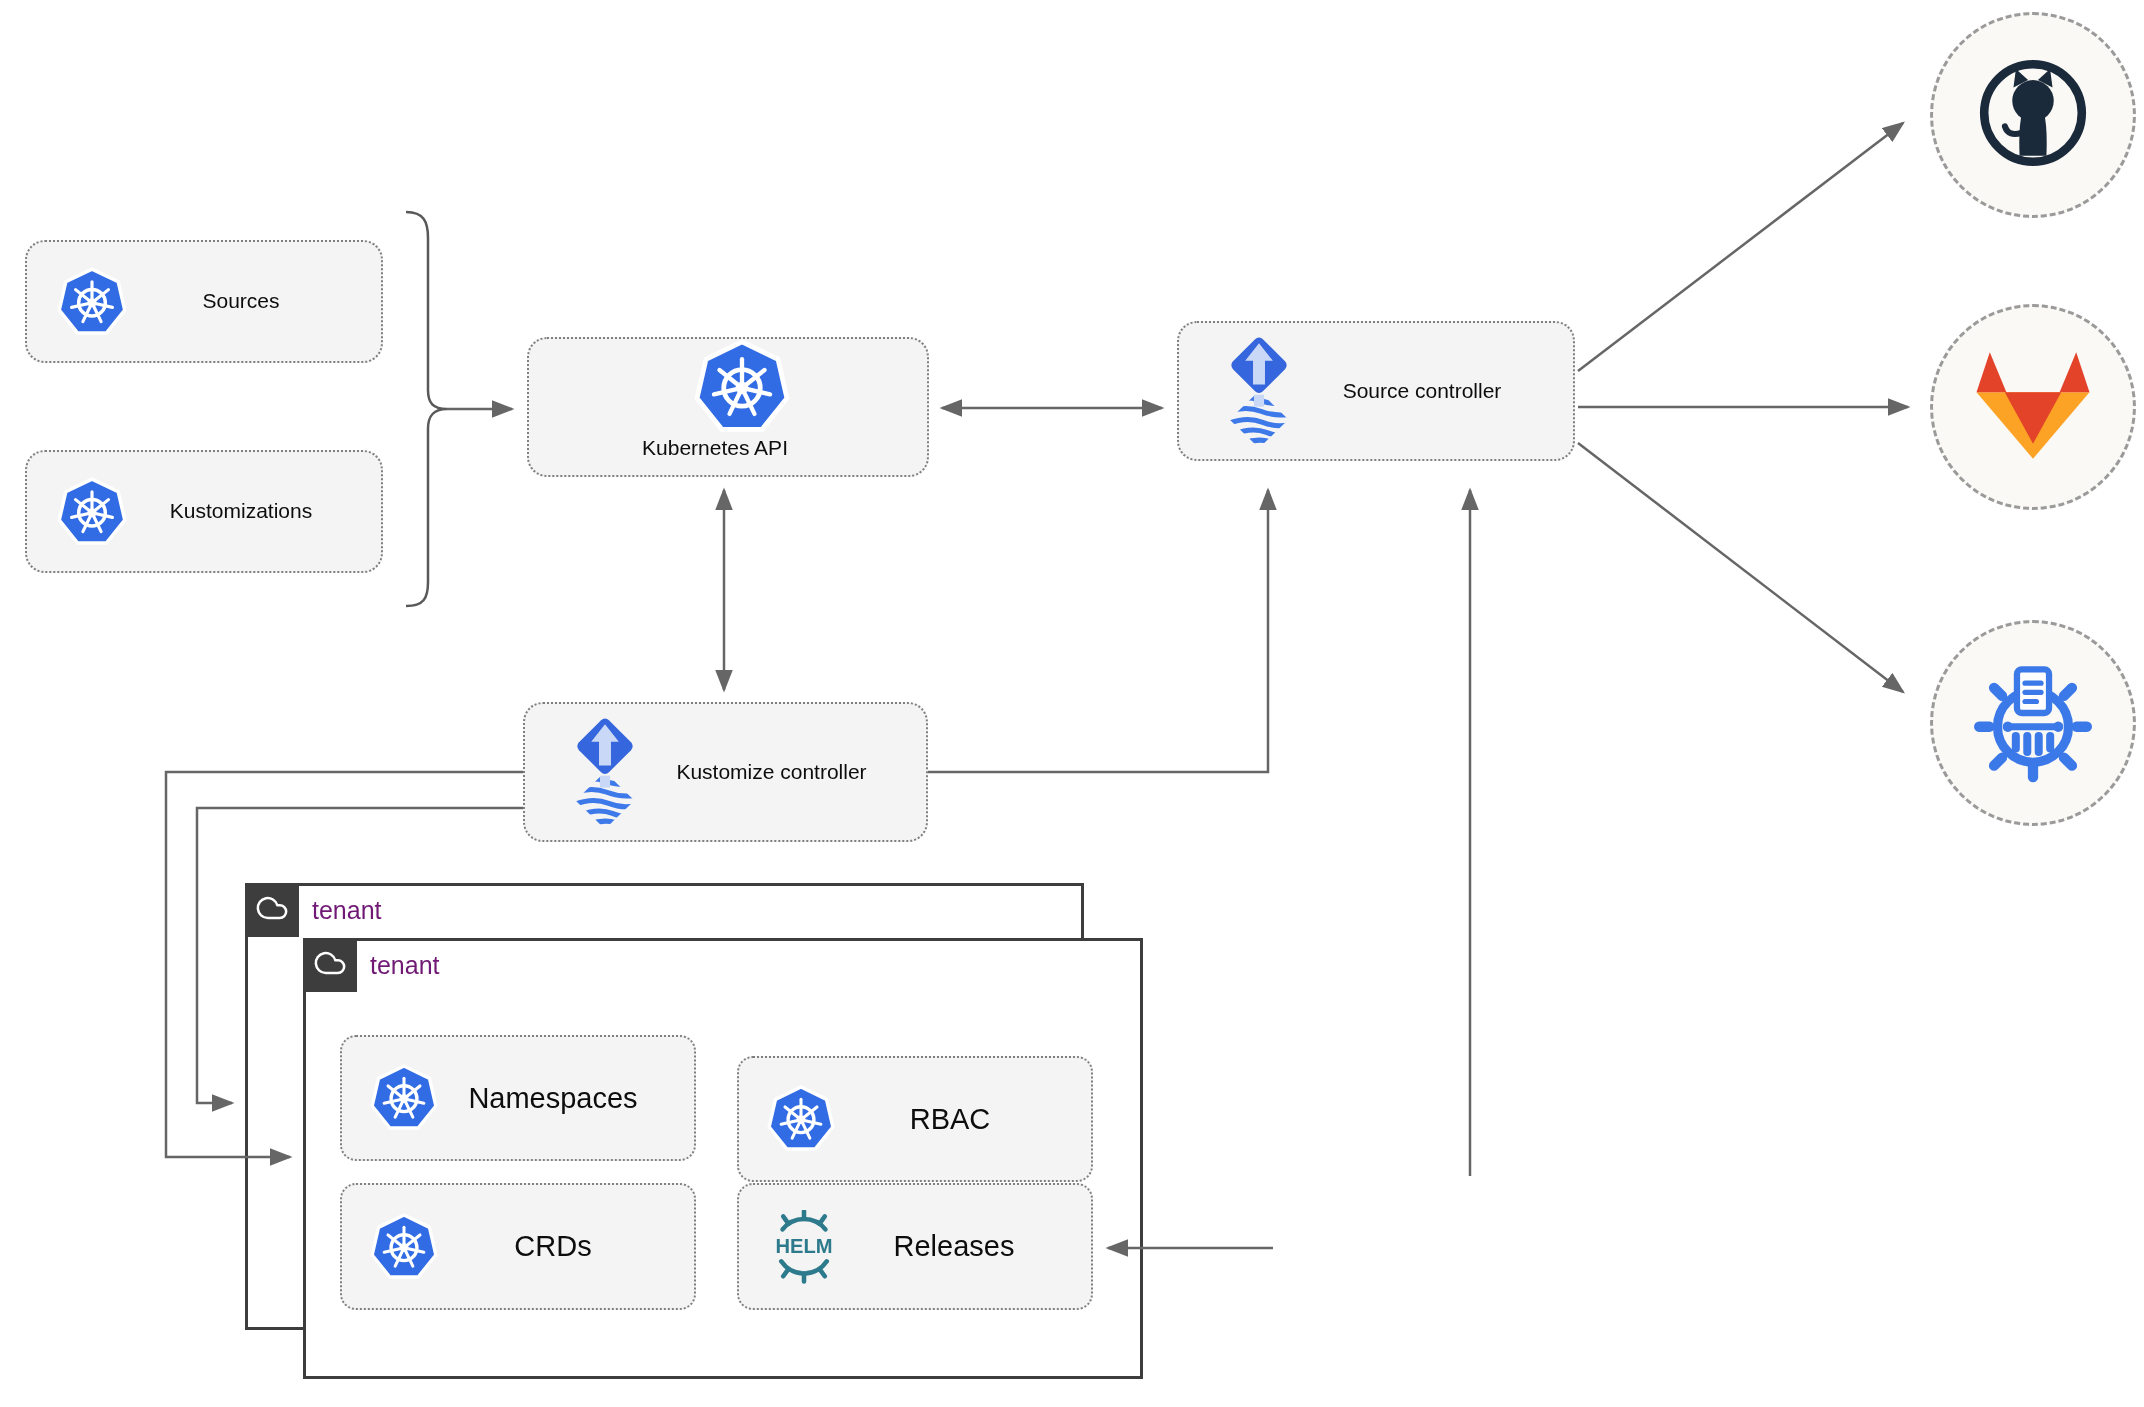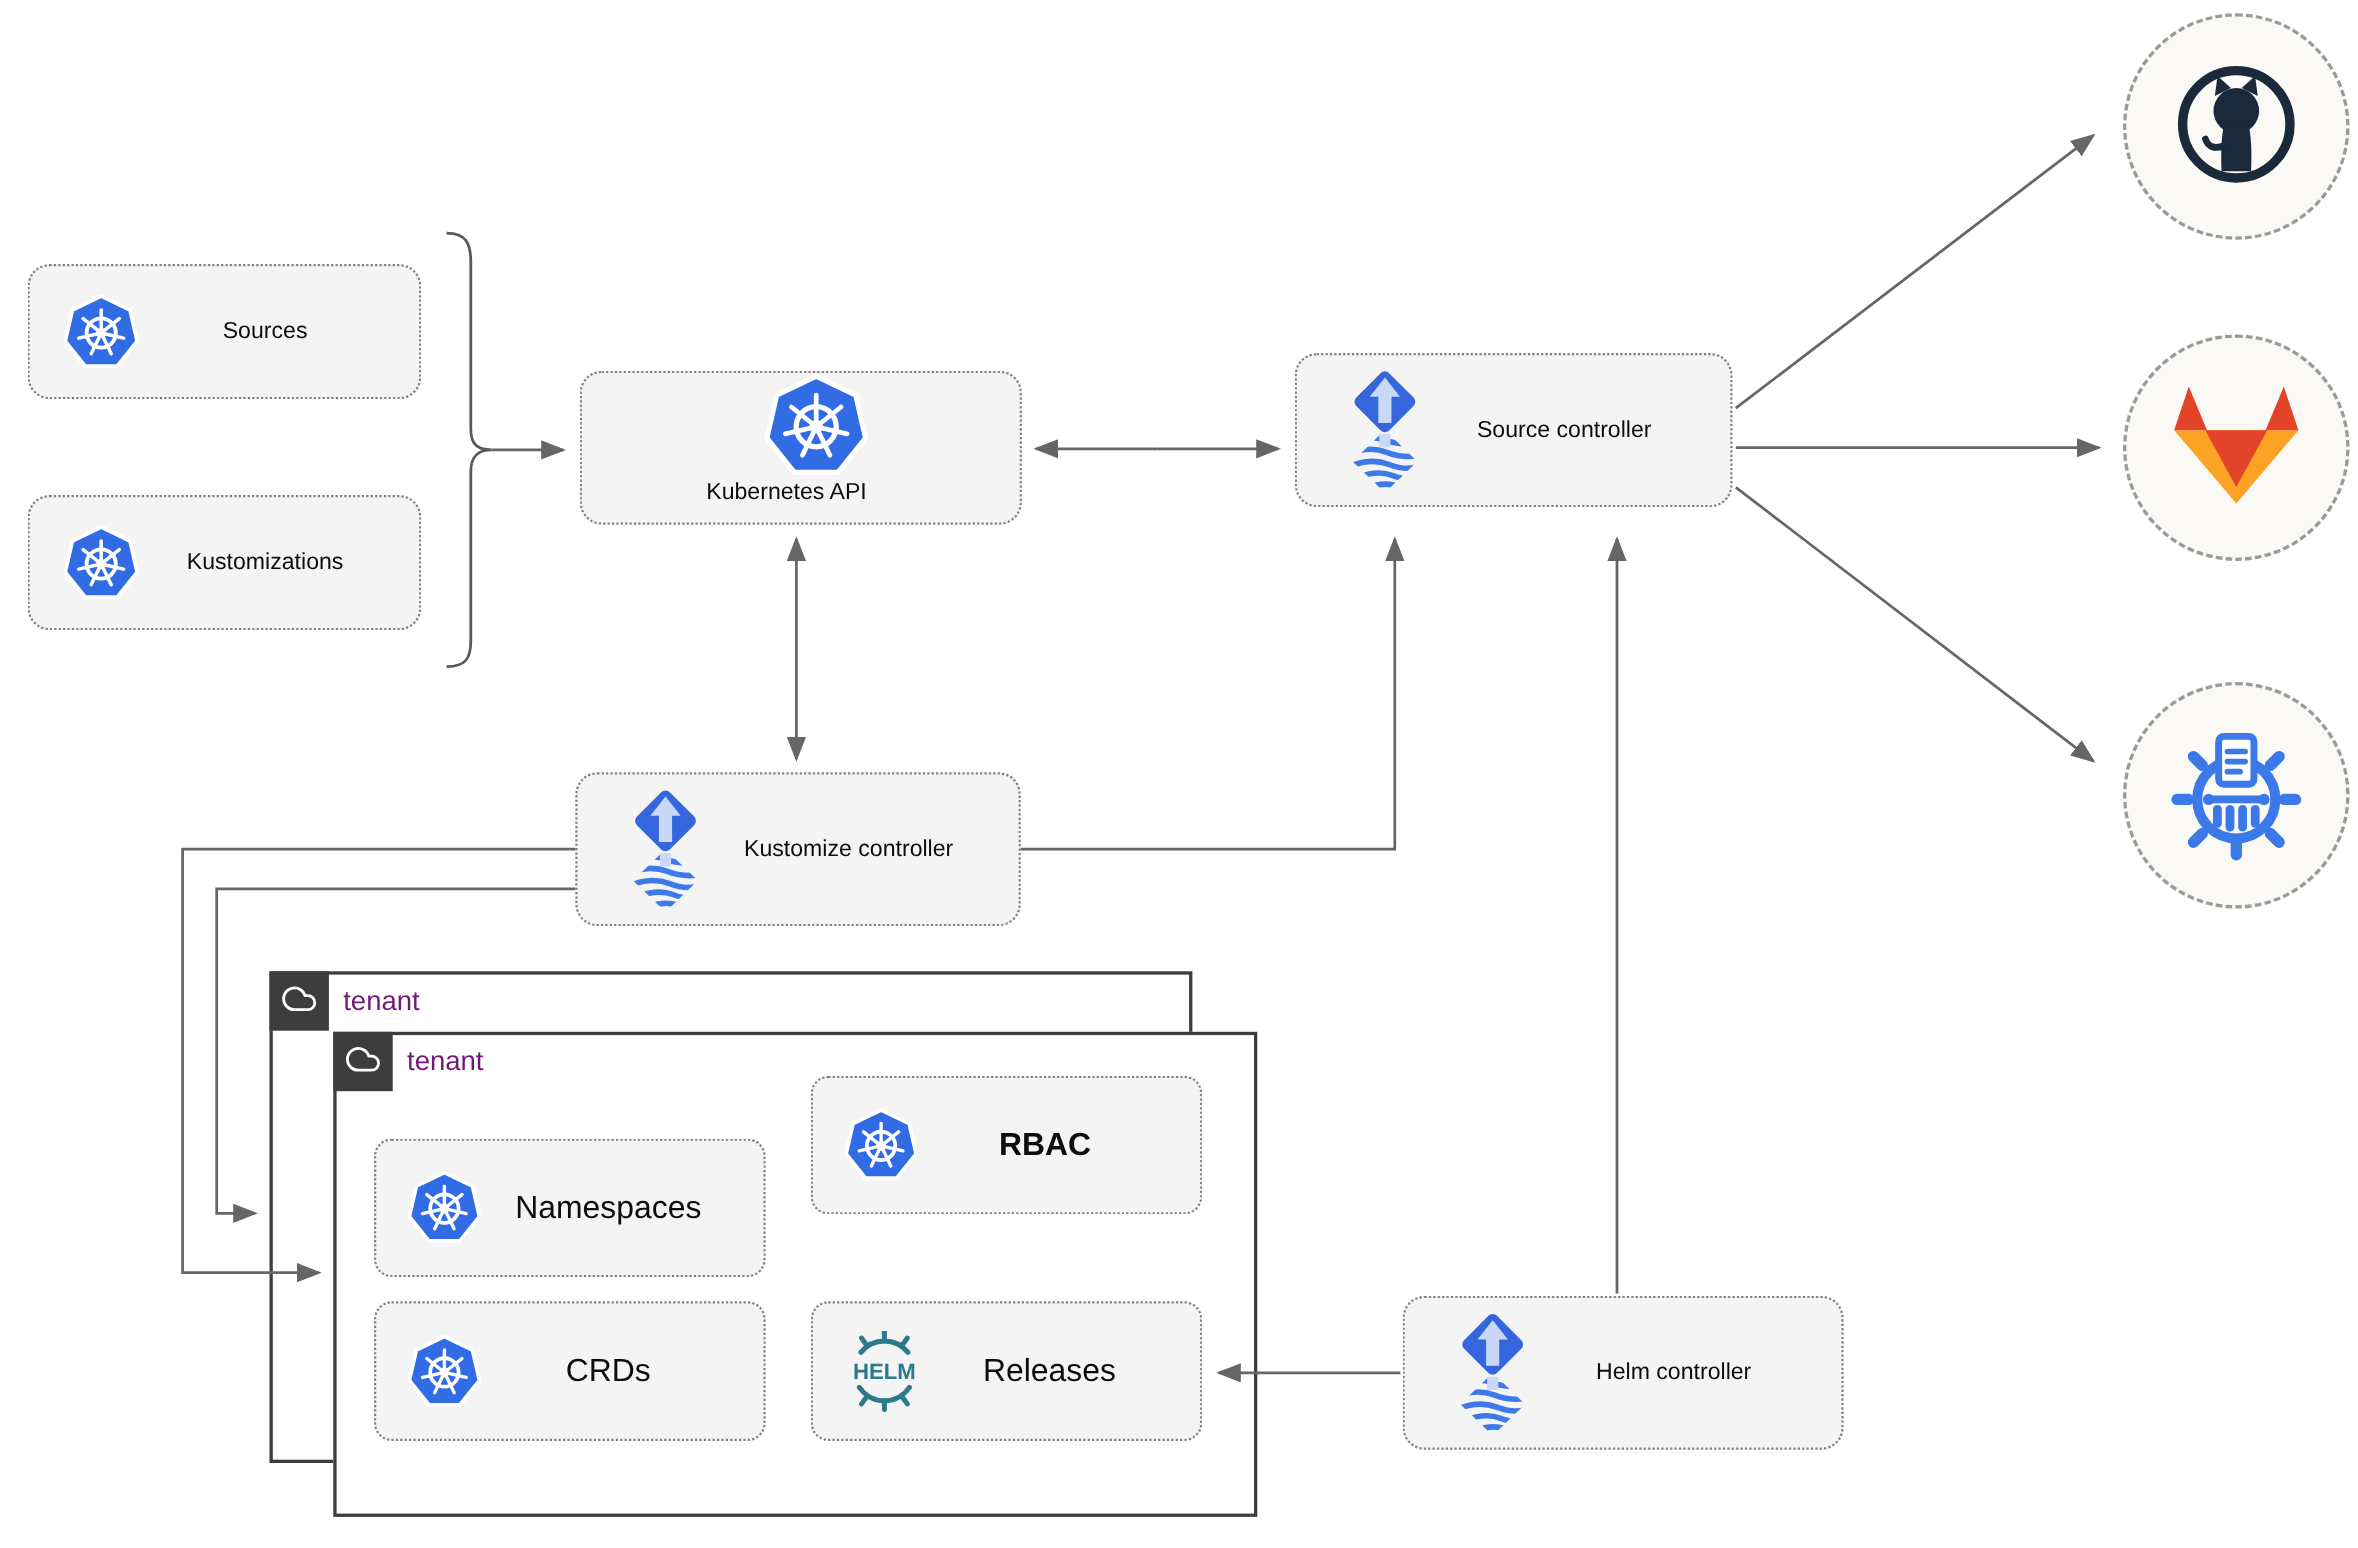--- a/index.html
+++ b/index.html
@@ -159,44 +159,20 @@
           <path d="M15,100 Q36,91 54,98 T87,99"></path>
           <path d="M23,111 Q42,103 58,109 T81,110"></path>
           <path d="M33,121 Q48,115 62,119 T75,120"></path>
         </g>
         <rect x="44.5" y="68" width="11" height="13" fill="#c9d8f6"></rect>
       </svg>
     </span>
     <span class="label" style="padding-right:34px;">Kustomize controller</span>
   </div>
 
-  <div class="node" style="left:1275px;top:1178px;width:401px;height:140px;">
-    <span class="icon" style="margin-left:34px;">
-      <svg width="92" height="118" viewBox="0 0 100 128">
-        <g transform="translate(50,36)">
-            <rect x="-23" y="-23" width="46" height="46" rx="6" transform="rotate(45)" fill="#3566dd"></rect>
-          </g>
-        <path d="M50,12 L65,31 L56.5,31 L56.5,57 L43.5,57 L43.5,31 L35,31 Z" fill="#c9d8f6"></path>
-        <defs>
-            <clipPath id="fxd3">
-              <polygon points="50,64 82,95 50,126 18,95"></polygon>
-            </clipPath>
-          </defs>
-        <g clip-path="url(#fxd3)" stroke="#3e79e9" stroke-width="5.5" fill="none" stroke-linecap="round">
-          <path d="M16,76 Q34,68 50,74 T86,76"></path>
-          <path d="M13,88 Q34,79 52,86 T89,88"></path>
-          <path d="M15,100 Q36,91 54,98 T87,99"></path>
-          <path d="M23,111 Q42,103 58,109 T81,110"></path>
-          <path d="M33,121 Q48,115 62,119 T75,120"></path>
-        </g>
-        <rect x="44.5" y="68" width="11" height="13" fill="#c9d8f6"></rect>
-      </svg>
-    </span>
-    <span class="label" style="padding-right:34px;">Helm controller</span>
-  </div>
 
   <div class="node inner-node" style="left:340px;top:1035px;width:356px;height:126px;">
     <span class="icon" style="margin-left:28px;">
       <svg width="68" height="68" viewBox="0 0 100 100">
         <polygon points="50,3 87.5,21.1 96.8,61.7 70.8,94.2 29.2,94.2 3.2,61.7 12.5,21.1" fill="#326ce5" stroke="#ffffff" stroke-width="5" stroke-linejoin="round"></polygon>
         <g stroke="#ffffff" stroke-width="4.5" stroke-linecap="round">
           <line x1="50" y1="51" x2="50" y2="21"></line>
             <line x1="50" y1="51" x2="73.5" y2="32.3"></line>
           <line x1="50" y1="51" x2="79.2" y2="57.7"></line>
             <line x1="50" y1="51" x2="63" y2="78"></line>
@@ -204,21 +180,21 @@
             <line x1="50" y1="51" x2="20.8" y2="57.7"></line>
           <line x1="50" y1="51" x2="26.5" y2="32.3"></line>
         </g>
         <circle cx="50" cy="51" r="19" fill="none" stroke="#ffffff" stroke-width="5"></circle>
         <circle cx="50" cy="51" r="6.5" fill="#ffffff"></circle>
       </svg>
     </span>
     <span class="label">Namespaces</span>
   </div>
 
-  <div class="node inner-node" style="left:737px;top:978px;width:356px;height:126px;font-weight:bold;">
+  <div class="node inner-node" style="left:737px;top:1056px;width:356px;height:126px;">
     <span class="icon" style="margin-left:28px;">
       <svg width="68" height="68" viewBox="0 0 100 100">
         <polygon points="50,3 87.5,21.1 96.8,61.7 70.8,94.2 29.2,94.2 3.2,61.7 12.5,21.1" fill="#326ce5" stroke="#ffffff" stroke-width="5" stroke-linejoin="round"></polygon>
         <g stroke="#ffffff" stroke-width="4.5" stroke-linecap="round">
           <line x1="50" y1="51" x2="50" y2="21"></line>
             <line x1="50" y1="51" x2="73.5" y2="32.3"></line>
           <line x1="50" y1="51" x2="79.2" y2="57.7"></line>
             <line x1="50" y1="51" x2="63" y2="78"></line>
           <line x1="50" y1="51" x2="37" y2="78"></line>
             <line x1="50" y1="51" x2="20.8" y2="57.7"></line>

